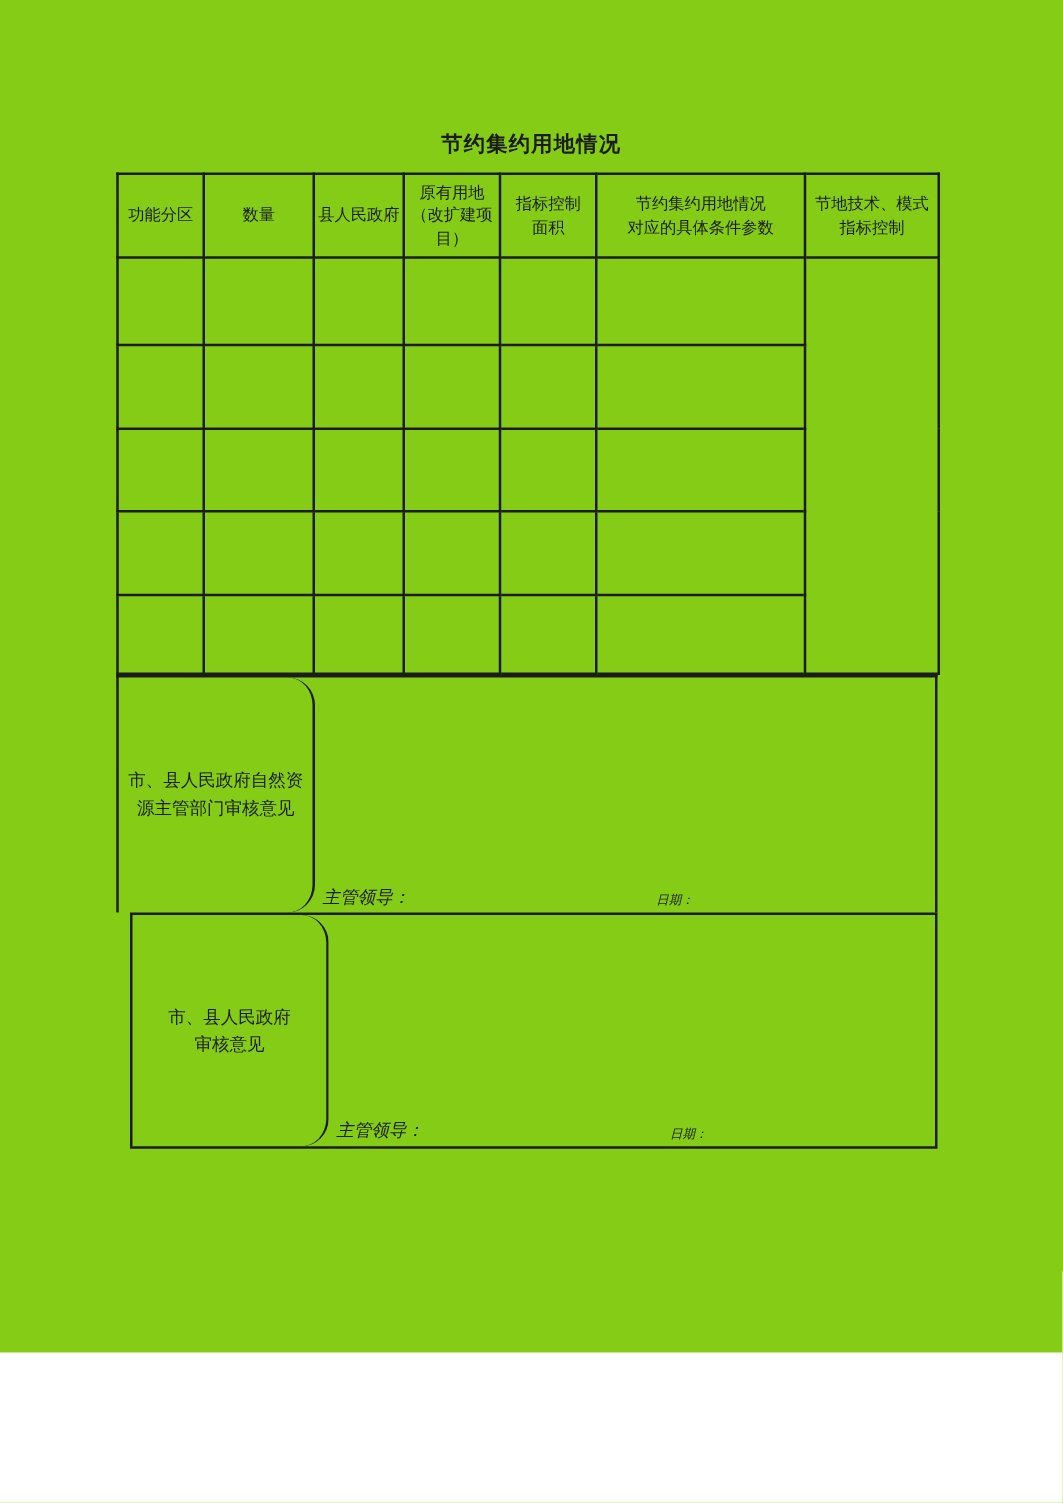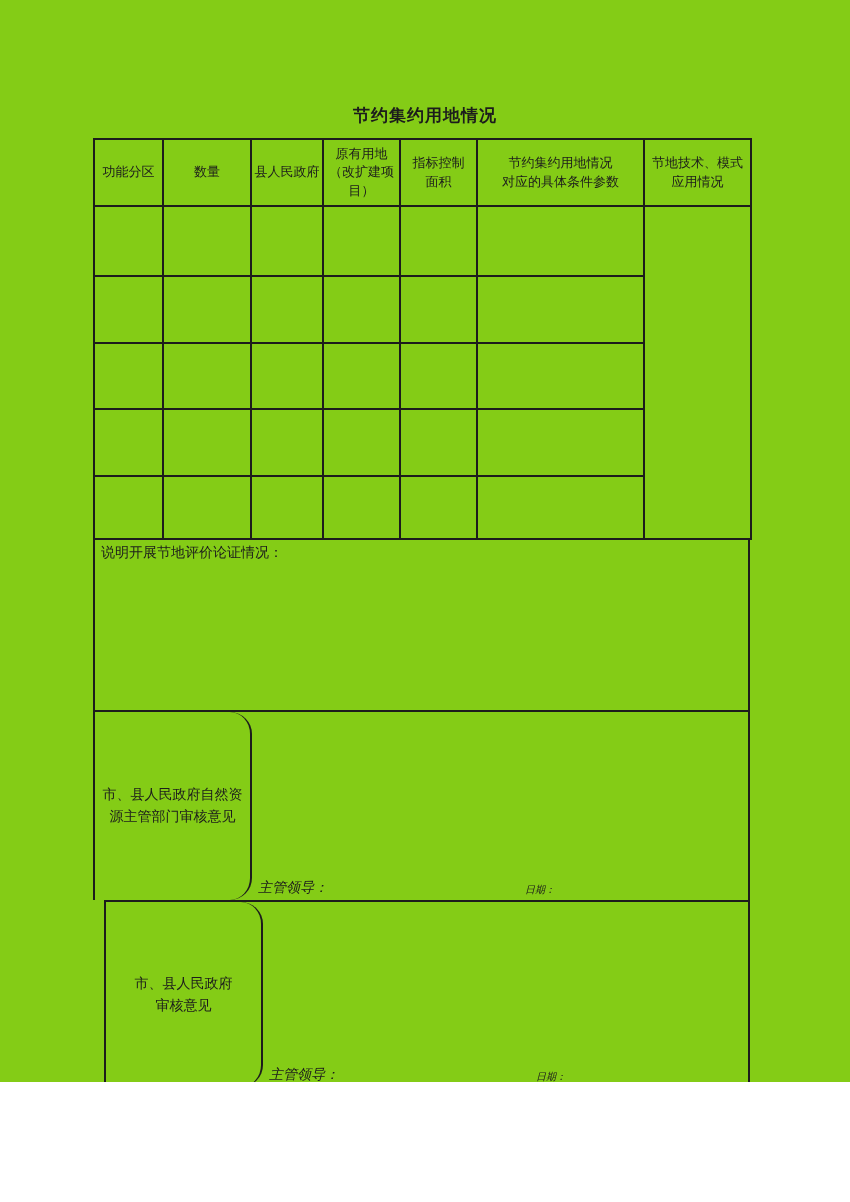--- a/index.html
+++ b/index.html
@@ -119,21 +119,21 @@
         <th>数量</th>
         <th>县人民政府</th>
         <th>原有用地
 （改扩建项
 目）</th>
         <th>指标控制
 面积</th>
         <th>节约集约用地情况
 对应的具体条件参数</th>
         <th>节地技术、模式
-应用情况</th>
+指标控制</th>
       </tr>
       <tr style="height:70px">
         <td></td>
         <td></td>
         <td></td>
         <td></td>
         <td></td>
         <td></td>
         <td rowspan="5"></td>
       </tr>
@@ -165,23 +165,20 @@
         <td></td>
         <td></td>
         <td></td>
         <td></td>
         <td></td>
         <td></td>
       </tr>
     </tbody>
       </table>
 
-    <div class="notes">
-      <span>说明开展节地评价论证情况：</span>
-    </div>
 
     <div class="sig">
       <div class="sig-label">市、县人民政府自然资
 源主管部门审核意见</div>
       <div class="sig-body">
         <span class="sig-leader">主管领导：</span>
         <span class="sig-date">日期：</span>
       </div>
     </div>
 

